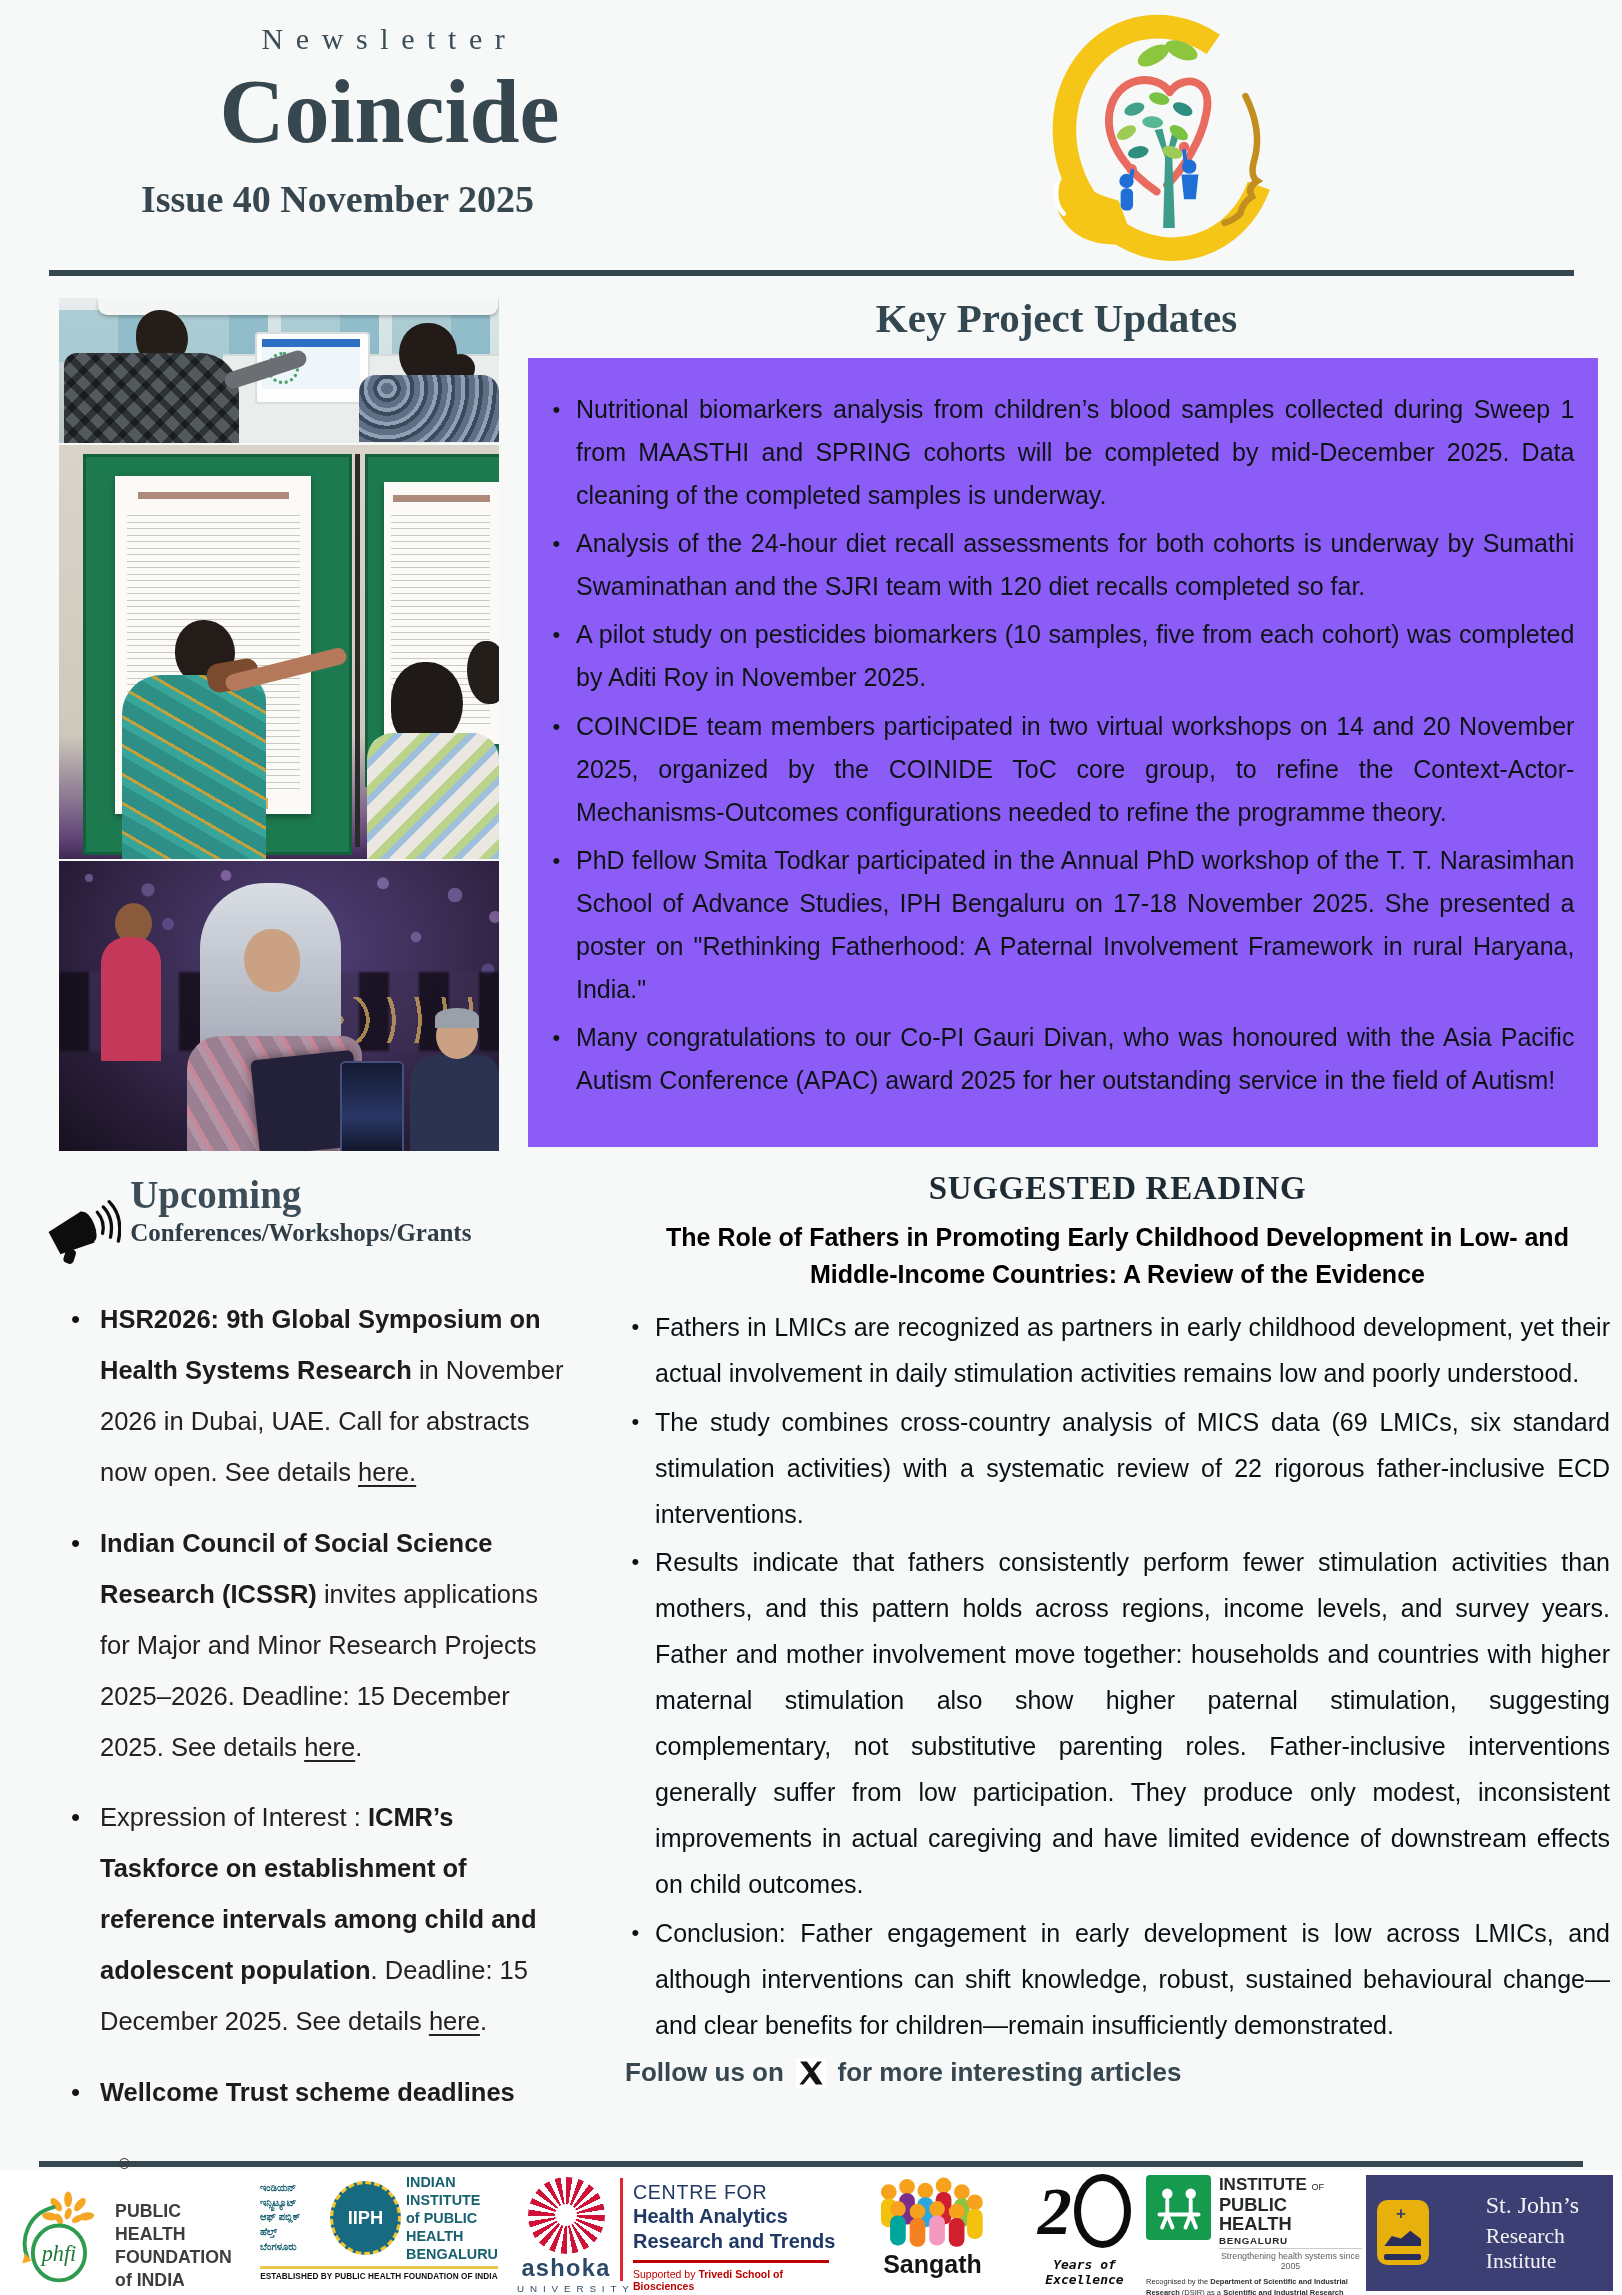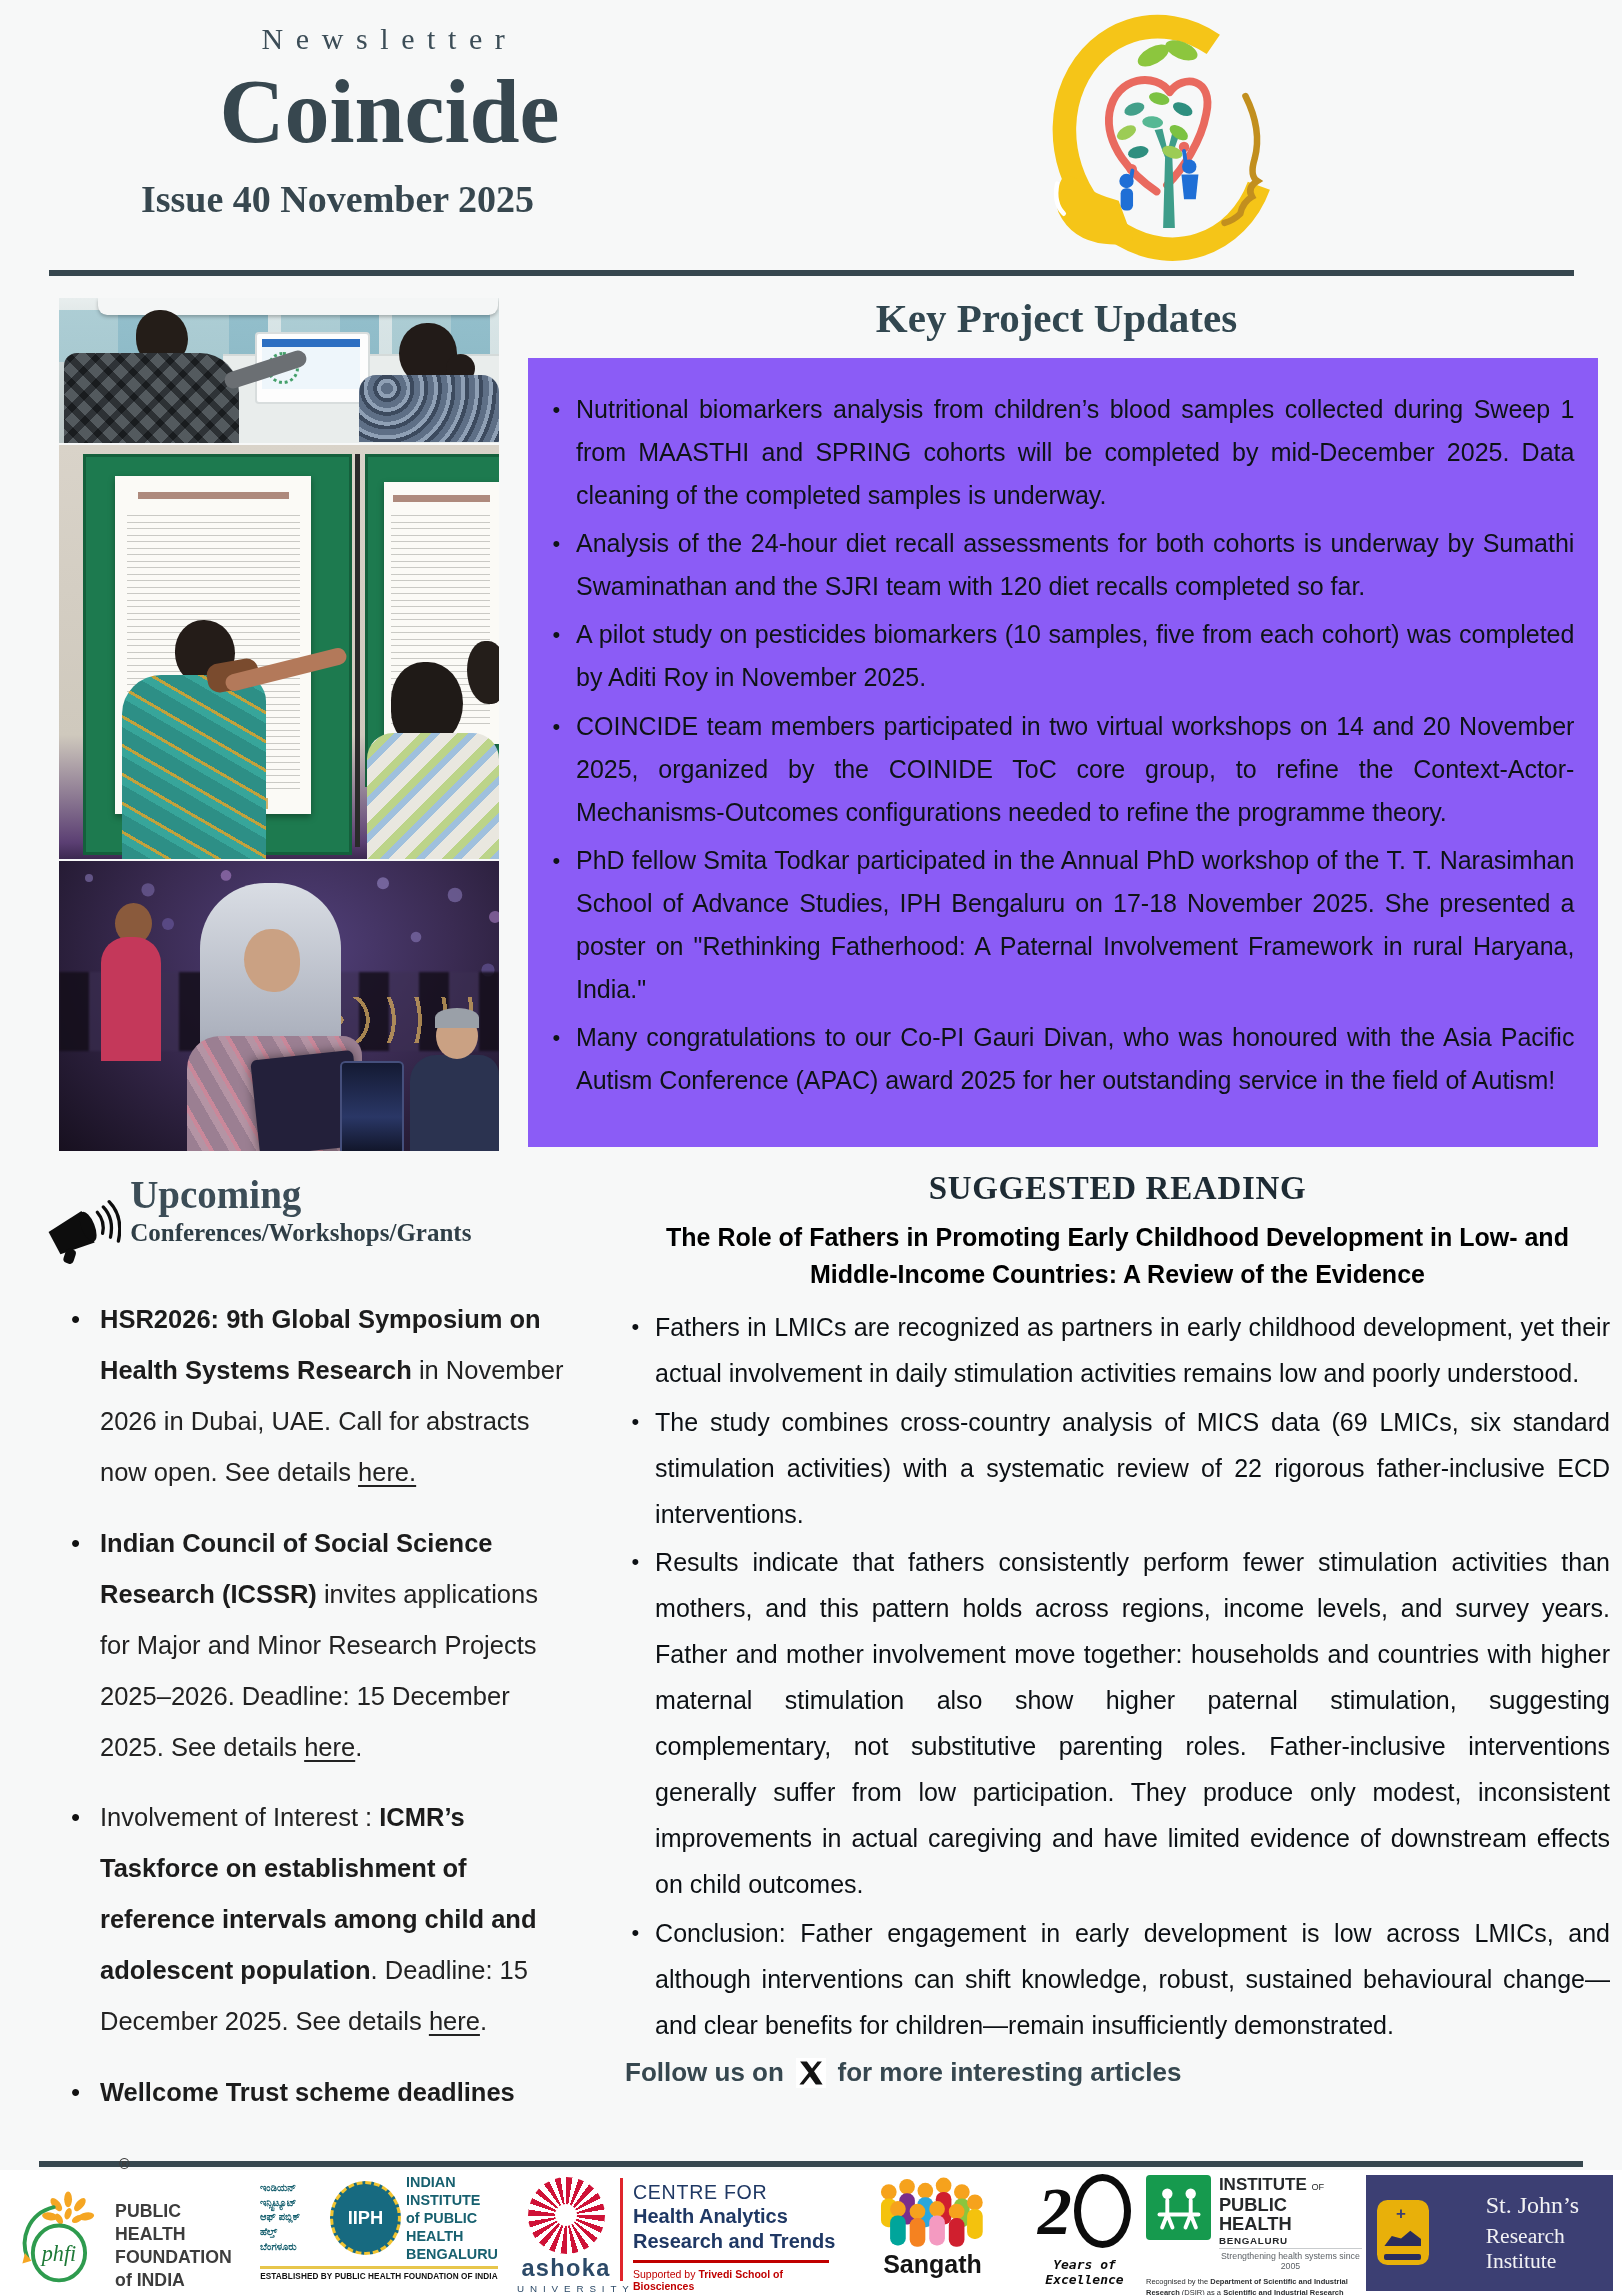--- a/index.html
+++ b/index.html
@@ -293,21 +293,21 @@
         <path d="M102 12 q22 22 14 60" fill="none" stroke="#0d0d0d" stroke-width="5" stroke-linecap="round"></path>
       </svg>
       <div id="upcoming-titles">
         <div id="upcoming-title">Upcoming</div>
         <div id="upcoming-subtitle">Conferences/Workshops/Grants</div>
       </div>
     </div>
     <ul id="upcoming-list">
         <li><span class="b">HSR2026: 9th Global Symposium on Health Systems Research</span><span> in November 2026 in Dubai, UAE. Call for abstracts now open. See details </span><span class="u">here.</span></li>
         <li><span class="b">Indian Council of Social Science Research (ICSSR)</span><span> invites applications for Major and Minor Research Projects 2025–2026. Deadline: 15 December 2025. See details </span><span class="u">here</span><span>.</span></li>
-        <li><span>Involvement of Interest : </span><span class="b">ICMR’s Taskforce on establishment of reference intervals  among child and adolescent population</span><span>. Deadline: 15 December 2025. See details </span><span class="u">here</span><span>.</span></li>
+        <li><span>Expression of Interest : </span><span class="b">ICMR’s Taskforce on establishment of reference intervals  among child and adolescent population</span><span>. Deadline: 15 December 2025. See details </span><span class="u">here</span><span>.</span></li>
         <li><span class="b">Wellcome Trust scheme deadlines</span></li>
       </ul>
   </div>
 
   <div class="abs" id="suggested">
     <div id="suggested-title">SUGGESTED READING</div>
     <div id="article-title">The Role of Fathers in Promoting Early Childhood Development in Low- and Middle-Income Countries: A Review of the Evidence</div>
     <ul id="suggested-list">
         <li>Fathers in LMICs are recognized as partners in early childhood development, yet their actual involvement in daily stimulation activities remains low and poorly understood.</li>
         <li>The study combines cross-country analysis of MICS data (69 LMICs, six standard stimulation activities) with a systematic review of 22 rigorous father-inclusive ECD interventions.</li>

